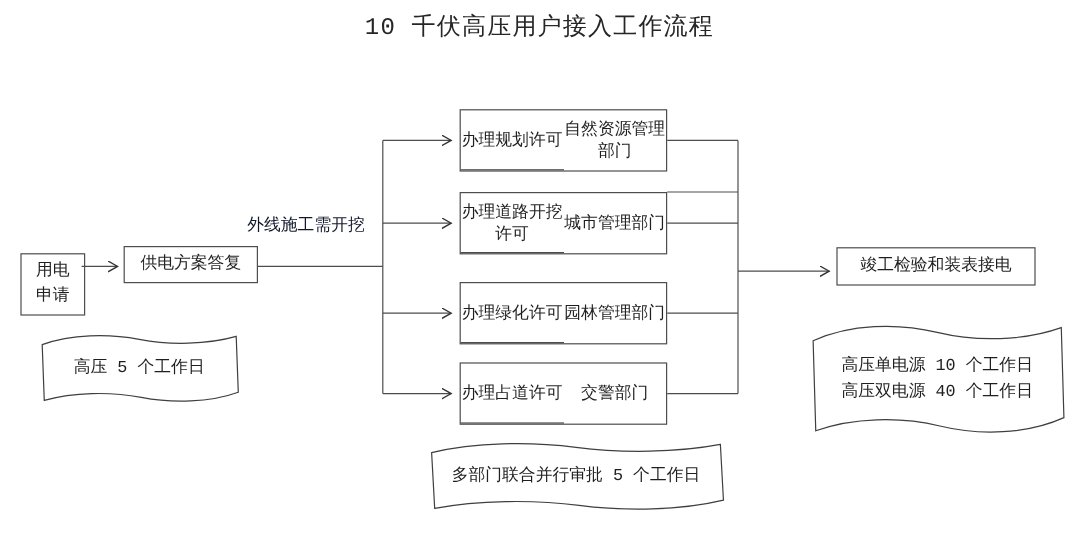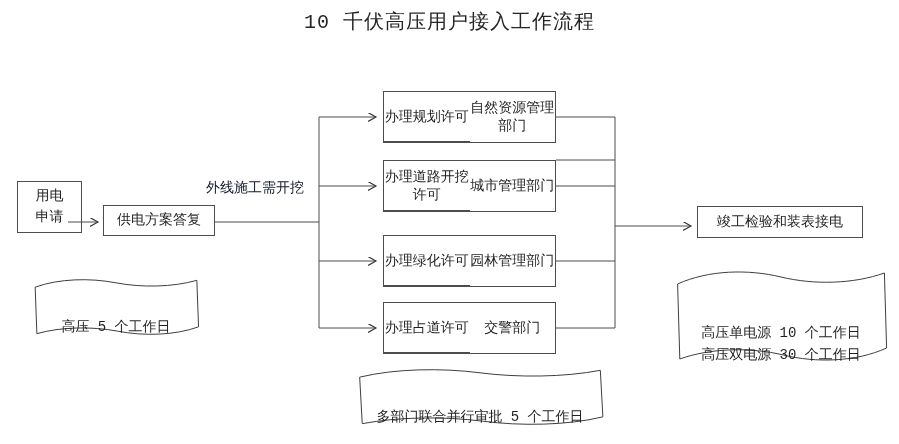--- a/index.html
+++ b/index.html
@@ -21,21 +21,21 @@
   }
   .node.multiline{flex-direction:column;}
   .permit{
     position:absolute;left:383px;width:173px;height:52px;border:1px solid #4d4d4d;
     box-sizing:border-box;display:flex;flex-direction:row;font-size:14px;text-align:center;
   }
   .permit .row{flex:1;display:flex;align-items:center;justify-content:center;}
   .permit .row.title{border-bottom:1px solid #4d4d4d;}
   .float-label{position:absolute;font-size:14px;white-space:nowrap;color:#0f172a;}
   .note-text{
-    position:absolute;display:flex;flex-direction:column;align-items:center;justify-content:flex-end;
+    position:absolute;display:flex;flex-direction:column;align-items:center;justify-content:center;
     font-size:14px;line-height:22px;text-align:center;white-space:nowrap;
   }
 </style>
 </head>
 <body>
 
 <div class="canvas">
 
   <svg class="wires" width="899" height="444">
     <defs>
@@ -71,21 +71,21 @@
     <svg x="352" y="366" width="256" height="62" viewBox="0 0 100 100" preserveAspectRatio="none">
       <path class="wave" vector-effect="non-scaling-stroke" d="M 3,18 C 17,4 35,3 50,11 C 65,19 83,18 97,7 L 98,82 C 84,96 66,97 51,89 C 36,81 18,82 4,93 Z"></path>
     </svg>
     <svg x="671" y="266" width="220" height="100" viewBox="0 0 100 100" preserveAspectRatio="none">
       <path class="wave" vector-effect="non-scaling-stroke" d="M 3,18 C 17,4 35,3 50,11 C 65,19 83,18 97,7 L 98,82 C 84,96 66,97 51,89 C 36,81 18,82 4,93 Z"></path>
     </svg>
   </svg>
 
   <div class="diagram-title">10 千伏高压用户接入工作流程</div>
 
-  <div class="node multiline" style="left:17px;top:181px;width:65px;height:52px;">
+  <div class="node multiline" style="left:17px;top:211px;width:54px;height:52px;">
     <span>用电</span>
     <span>申请</span>
   </div>
 
   <div class="node" style="left:103px;top:205px;width:112px;height:31px;">供电方案答复</div>
 
   <div class="float-label" style="left:206px;top:179px;">外线施工需开挖</div>
 
   <div class="permit" style="top:91px;">
     <div class="row title">办理规划许可</div>
@@ -107,16 +107,16 @@
   <div class="node" style="left:697px;top:206px;width:166px;height:32px;">竣工检验和装表接电</div>
 
   <div class="note-text" style="left:30px;top:276px;width:172px;height:62px;">
     <span>高压 5 个工作日</span>
   </div>
   <div class="note-text" style="left:352px;top:366px;width:256px;height:62px;">
     <span>多部门联合并行审批 5 个工作日</span>
   </div>
   <div class="note-text" style="left:671px;top:266px;width:220px;height:100px;">
     <span>高压单电源 10 个工作日</span>
-    <span>高压双电源 30 个工作日</span>
+    <span>高压双电源 40 个工作日</span>
   </div>
 
 </div>
 
 </body></html>

